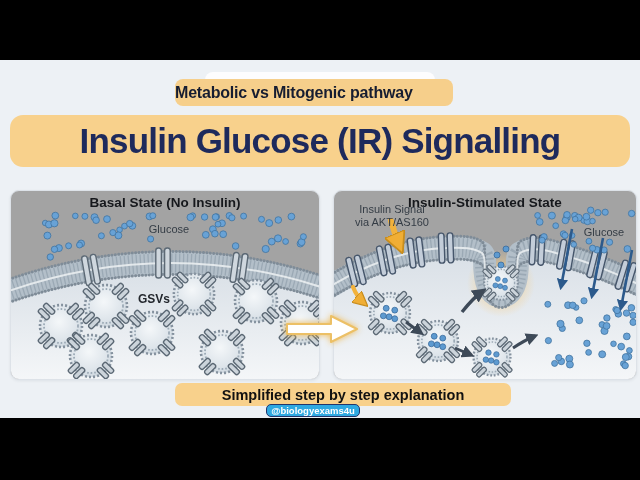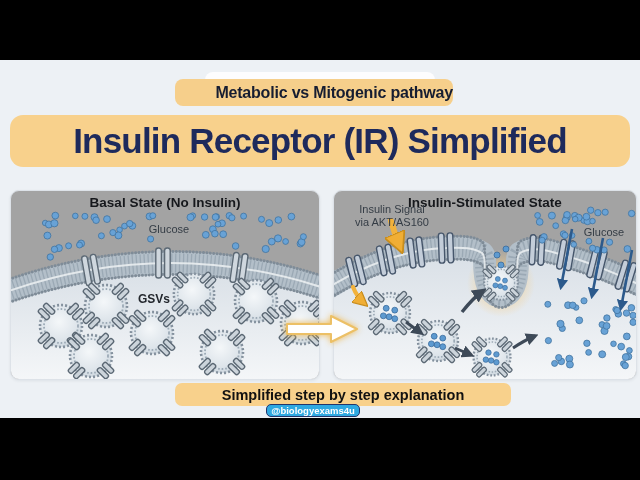--- a/index.html
+++ b/index.html
@@ -1,21 +1,21 @@
 <!DOCTYPE html>
 <html><head>
 <meta charset="utf-8">
 <style>
   html,body{margin:0;padding:0;}
   body{width:640px;height:480px;background:#000;position:relative;overflow:hidden;
        font-family:"Liberation Sans",sans-serif;}
   #canvas{position:absolute;left:0;top:60px;width:640px;height:358px;background:#edf1f5;}
   .ghost-pill{position:absolute;left:205px;top:12px;width:230px;height:22px;background:#fdfdfe;border-radius:8px;}
   .kicker{position:absolute;left:175px;top:19px;width:278px;height:27px;background:#f6cf8b;border-radius:8px;
-          display:flex;align-items:center;justify-content:flex-end;}
+          display:flex;align-items:center;justify-content:flex-start;}
   .kicker span{font-size:16px;font-weight:700;color:#161d31;letter-spacing:-.2px;white-space:nowrap;}
   .title-banner{position:absolute;left:10px;top:55px;width:620px;height:52px;background:#f8d18c;border-radius:13px;
           display:flex;align-items:center;justify-content:center;}
   .title-banner span{font-size:35px;font-weight:700;color:#1e2a5c;letter-spacing:-.8px;white-space:nowrap;}
   .panel{position:absolute;top:130px;height:188px;background:#a3a3a3;border:1px solid #dde2e8;border-radius:9px;
          overflow:hidden;box-shadow:0 1px 3px rgba(40,50,70,.08);}
   .panel.left{left:10px;width:308px;}
   .panel.right{left:333px;width:302px;}
   .panel svg{display:block;width:100%;height:100%;}
   svg text{font-family:"Liberation Sans",sans-serif;}
@@ -100,21 +100,21 @@
 
 <div id="frame">
   <div class="letterbox top"></div>
 
   <div id="canvas">
     <div class="ghost-pill"></div>
     <div class="kicker">
       <span>Metabolic vs Mitogenic pathway</span>
     </div>
     <div class="title-banner">
-      <span>Insulin Receptor (IR) Simplified</span>
+      <span>Insulin Glucose (IR) Signalling</span>
     </div>
 
     <div class="panel left">
       <svg viewBox="0 0 308 188">
         <path d="M-8,102 Q154,44 316,98 L316,188 L-8,188 Z" fill="url(#cyto)"></path>
         <g>
           <path class="memb-base" d="M-8,102 Q154,44 316,98"></path>
           <path class="memb-stria" d="M-8,102 Q154,44 316,98"></path>
           <g transform="translate(0,-11.5)">
               <path class="memb-heads" d="M-8,102 Q154,44 316,98"></path>

